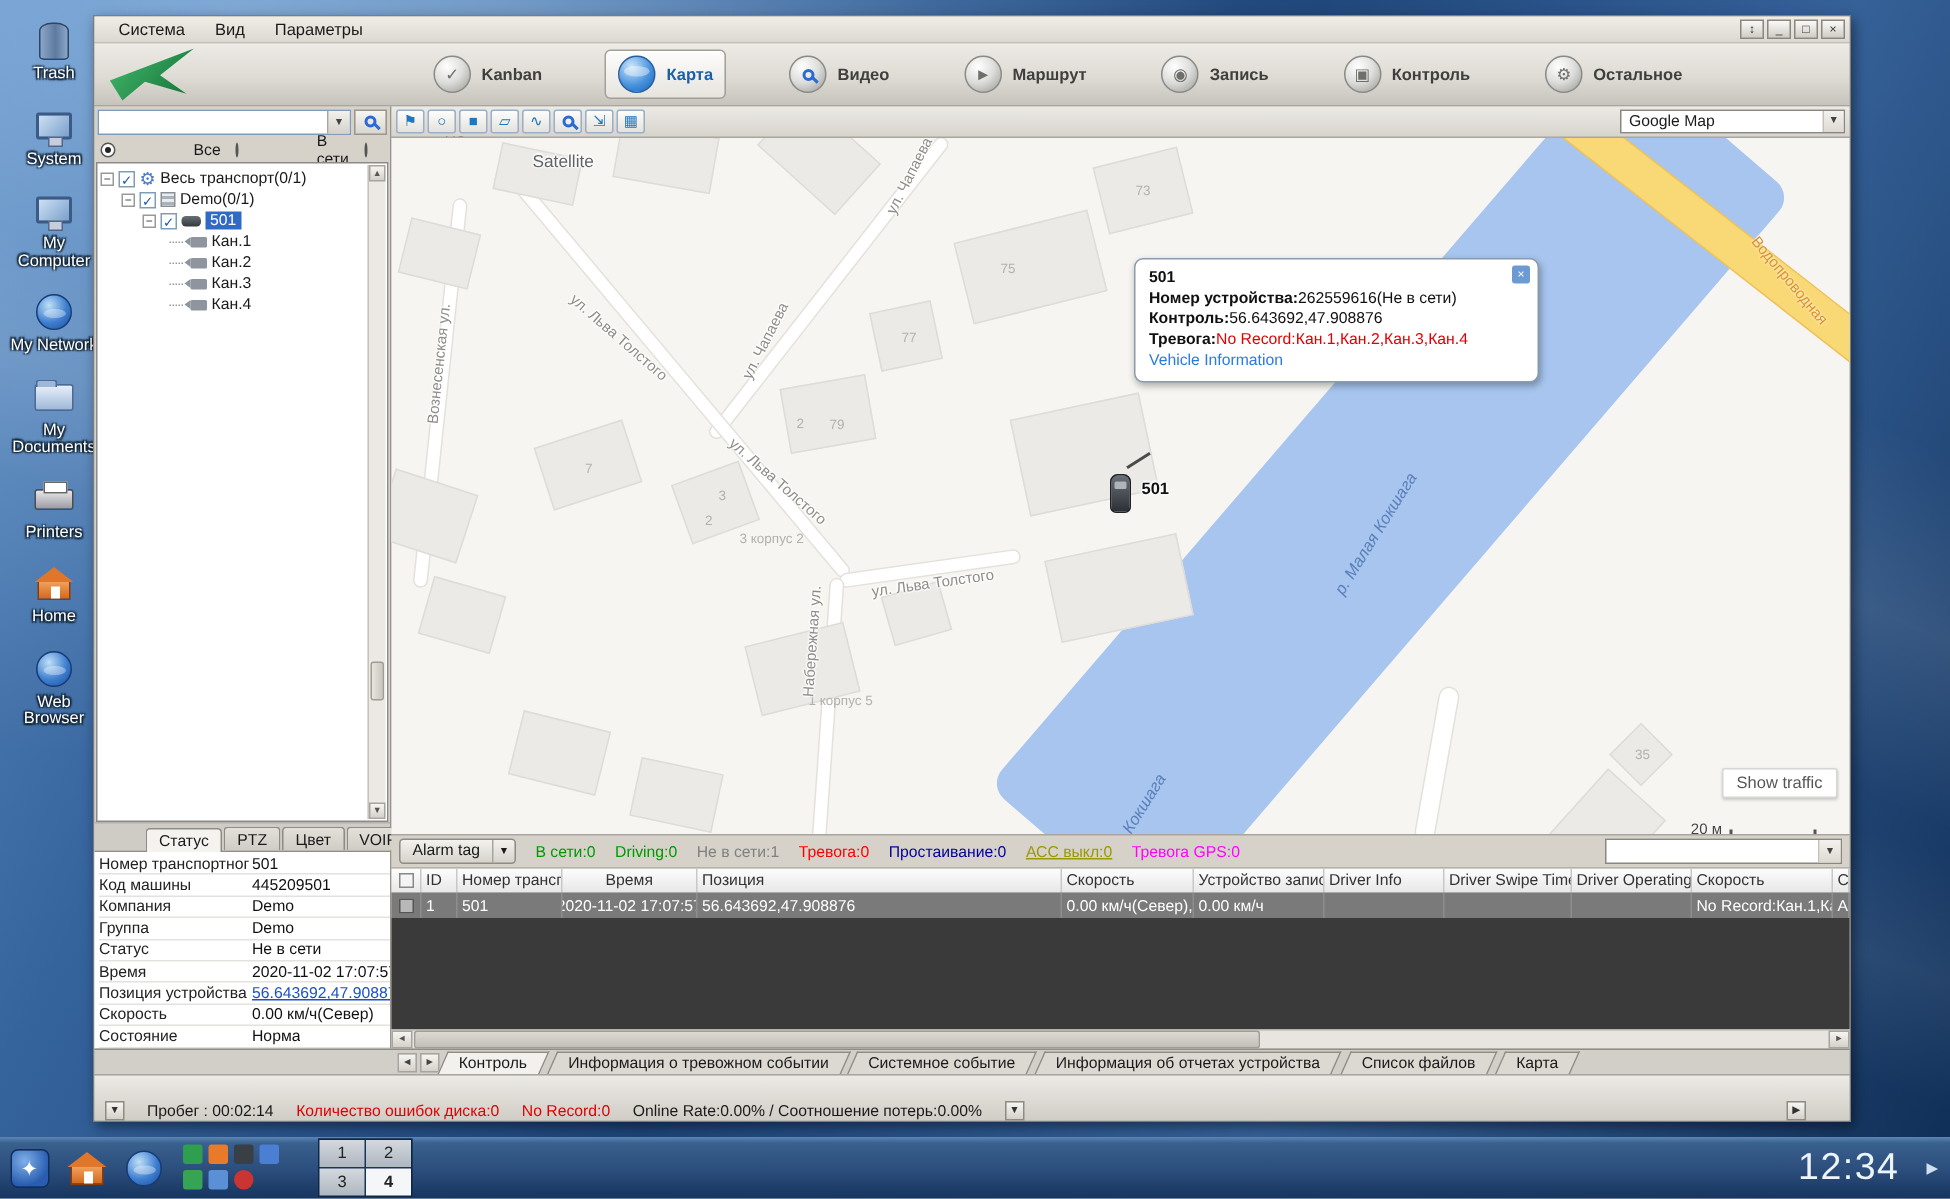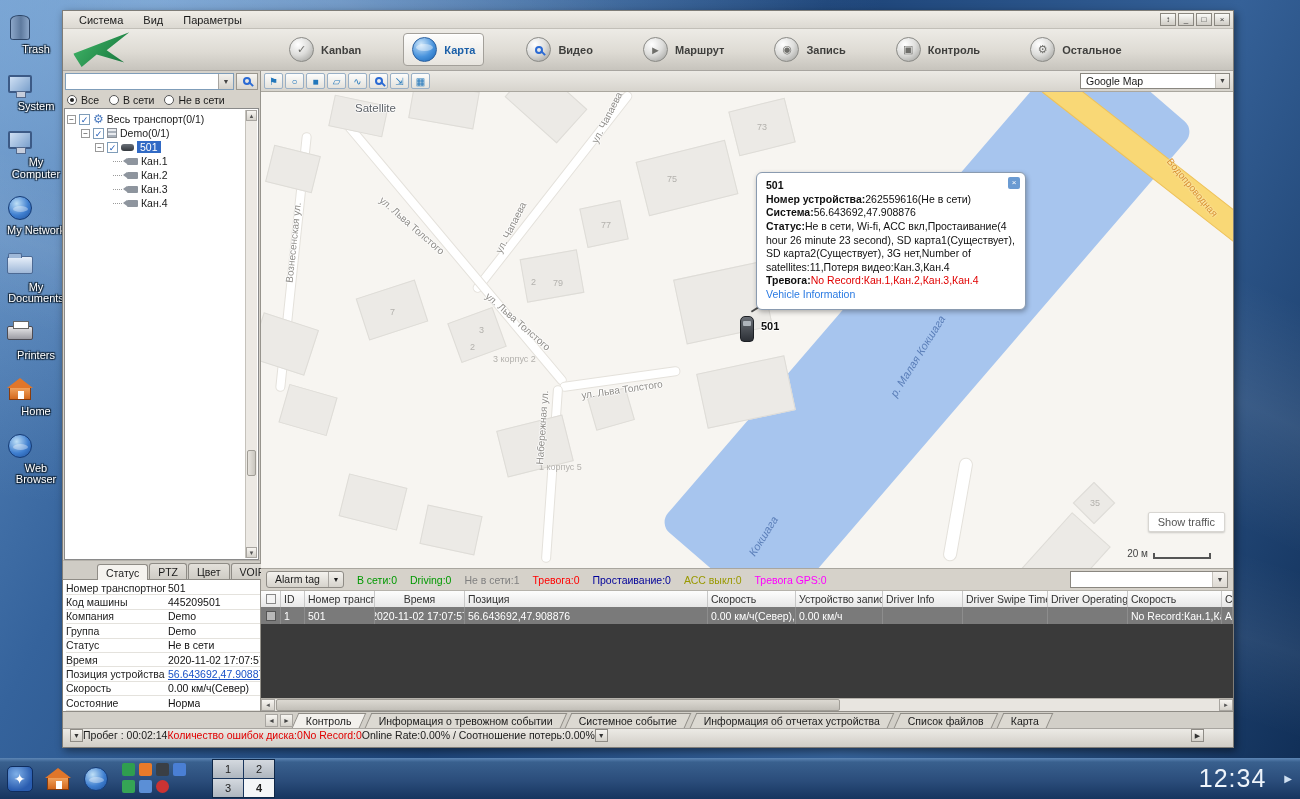--- a/index.html
+++ b/index.html
@@ -12,21 +12,21 @@
       linear-gradient(118deg, #5e8cc0 0%, #35639c 22%, #1d4478 48%, #356198 72%, #0f2d55 100%);
   }
   .beam { position:absolute; pointer-events:none; }
   .beam1 { left:-120px; top:60px; width:1700px; height:230px; transform:rotate(24deg);
     background:linear-gradient(rgba(255,255,255,0) 0%, rgba(255,255,255,.10) 50%, rgba(255,255,255,0) 100%); }
   .beam2 { left:-200px; top:380px; width:1800px; height:160px; transform:rotate(18deg);
     background:linear-gradient(rgba(255,255,255,0) 0%, rgba(255,255,255,.07) 50%, rgba(255,255,255,0) 100%); }
 
   
   .desk-icons { position:absolute; left:4px; top:12px; width:64px; display:flex; flex-direction:column; }
-  .dicon { width:64px; margin-bottom:13px; display:flex; flex-direction:column; cursor:default; }
+  .dicon { width:64px; margin-bottom:13px; display:flex; flex-direction:column; align-items:center; cursor:default; }
   .dicon .glyph { width:32px; height:30px; position:relative; display:flex; align-items:center; justify-content:center; }
   .dicon .lbl { margin-top:2px; font-size:11px; color:#fff; text-align:center; line-height:1.05;
     text-shadow:1px 1px 1px #123, -1px 1px 1px #123, 1px -1px 1px #123, -1px -1px 1px #123; }
   .i-trash { width:20px; height:25px; border-radius:45% 45% 20% 20% / 22% 22% 10% 10%;
     background:linear-gradient(90deg,#8ba6c8,#5e7a9e 55%,#8ba6c8); border:1px solid #2d4668; }
   .i-monitor { width:24px; height:18px; border:2px solid #3c5a86; background:linear-gradient(135deg,#cfe0f4,#7aa0cc); border-radius:2px; position:relative; }
   .i-monitor::after { content:""; position:absolute; left:6px; bottom:-7px; width:8px; height:5px; background:#c6cedd; border:1px solid #51688c; }
   .i-globe { width:24px; height:24px; border-radius:50%; background:radial-gradient(circle at 35% 30%, #bfe0f7, #3f7fd0 55%, #1c4f9a); border:1px solid #163c77; position:relative; }
   .i-globe::after { content:""; position:absolute; left:4px; top:9px; width:15px; height:6px; background:rgba(255,255,255,.35); border-radius:50%; }
   .i-folder { width:26px; height:18px; background:linear-gradient(#e8f0fa,#9fb8d8); border:1px solid #4d6a94; border-radius:2px; position:relative; }
@@ -79,21 +79,21 @@
   
   .lpanel { width:198px; border-right:1px solid #97948d; display:flex; flex-direction:column; background:#d6d2ca; }
   .search-row { height:20px; display:flex; align-items:center; padding:1px 2px; gap:2px; }
   .combo { flex:1; height:17px; background:#fff; border:1px solid #7f9db9; display:flex; align-items:center; }
   .combo input { flex:1; border:none; outline:none; height:13px; font-size:10px; min-width:0; background:transparent; }
   .combo .arrow { width:15px; height:15px; background:linear-gradient(#f4f2ee,#d4d1ca); border-left:1px solid #a8a5a0; font-size:7px; text-align:center; line-height:15px; color:#444; }
   .magbtn { width:22px; height:17px; background:linear-gradient(#f7f5f1,#d9d6cf); border:1px solid #9a978f; display:flex; align-items:center; justify-content:center; }
   .mag { width:8px; height:8px; border:2px solid #2a6ad4; border-radius:50%; position:relative; }
   .mag::after { content:""; position:absolute; width:6px; height:2px; background:#2a6ad4; transform:rotate(45deg); right:-5px; bottom:-2px; }
   .radio-row { height:17px; display:flex; align-items:center; gap:4px; padding-left:4px; font-size:10.5px; }
-  .radio-row label { margin-right:6px; }
+  .radio-row label { margin-right:6px;margin-left:48px; }
   .radio { width:10px; height:10px; border-radius:50%; border:1px solid #555; background:#fff; display:inline-block; }
   .radio.sel::after { content:""; display:block; width:4px; height:4px; border-radius:50%; background:#222; margin:2px; }
 
   .tree { flex:1; background:#fff; border:1px solid #8a8a8a; margin:0 1px; position:relative; padding:3px 2px; overflow:hidden; font-size:10.5px; }
   .trow { height:14px; display:flex; align-items:center; gap:3px; white-space:nowrap; }
   .exp { width:9px; height:9px; border:1px solid #999; background:#fff; color:#333; font-size:8px; line-height:7px; text-align:center; flex:none; }
   .cbx { width:11px; height:11px; background:#fff; border:1px solid #7f9db9; color:#1e5bb8; font-size:9px; line-height:10px; text-align:center; flex:none; }
   .gear { color:#4a7abf; font-size:12px; line-height:12px; }
   .grpicon { width:10px; height:10px; border:1px solid #8a8f96; background:repeating-linear-gradient(#e8ebef 0 2px,#aab2bc 2px 4px); flex:none; }
   .caricon { width:13px; height:7px; background:linear-gradient(#6a7078,#34383e); border-radius:3px; flex:none; }
@@ -169,21 +169,21 @@
   .hs-btn { width:14px; background:linear-gradient(#f7f5f1,#d4d1ca); border:1px solid #a8a5a0; font-size:6px; line-height:11px; text-align:center; color:#555; flex:none; }
   .hs-thumb { width:58%; background:linear-gradient(#dcd9d2,#c2bfb8); border:1px solid #a09d96; border-radius:2px; margin:0 1px; }
   .hs-track { flex:1; }
 
   .bottom-tabs { height:17px; background:#d2cfc8; border-top:1px solid #8f8c86; display:flex; align-items:center; padding-left:202px; font-size:10.5px; }
   .ta-btn { width:13px; height:13px; background:linear-gradient(#f7f5f1,#d4d1ca); border:1px solid #a8a5a0; font-size:7px; line-height:11px; text-align:center; color:#444; margin-right:2px; }
   .btab { transform:skewX(-24deg); background:#dcd9d2; border:1px solid #8f8c86; border-bottom:none; padding:0 10px; height:15px; margin-right:5px; display:flex; align-items:center; }
   .btab > span { transform:skewX(24deg); white-space:nowrap; }
   .btab.active { background:#f3f1ed; }
 
-  .statusbar { height:19px; background:linear-gradient(#eceae5,#d0cdc6); border-top:1px solid #a8a5a0; display:flex; align-items:flex-start; padding:0 7px; font-size:10.5px; }
+  .statusbar { height:31px; background:linear-gradient(#eceae5,#d0cdc6); border-top:1px solid #a8a5a0; display:flex; align-items:flex-end; gap:15px; padding:0 7px; font-size:10.5px; }
   .sb-box { width:13px; height:13px; background:linear-gradient(#f7f5f1,#d4d1ca); border:1px solid #8f8c86; font-size:7px; line-height:11px; text-align:center; color:#333; flex:none; }
   .sb-right { margin-left:auto; margin-right:22px; }
 </style>
 </head>
 <body>
 
 <div class="beam beam1"></div>
 <div class="beam beam2"></div>
 
 <div class="desk-icons">
@@ -475,22 +475,21 @@
         <span class="layerlbl" style="left:16px; color:#202124; font-weight:bold;"></span>
         <span class="layerlbl" style="left:94px; color:#5f6368;">Satellite</span>
 
         <div class="leader" style="left:489px; top:214px;"></div>
         <div class="mapcar" style="left:479px; top:224px;"></div>
         <span class="mlabel" style="left:500px; top:228px;">501</span>
         <div class="popup" style="left:495px; top:80px;">
           <span class="close">×</span>
           <div><b>501</b></div>
           <div><b>Номер устройства:</b><span>262559616(Не в сети)</span></div>
-          <div><b>Система:</b><span>56.643692,47.908876</span></div>
-          <div><b>Статус:</b><span>Не в сети, Wi-fi, ACC вкл,Простаивание(4 hour 26 minute 23 second), SD карта1(Существует), SD карта2(Существует), 3G нет,Number of satellites:11,Потеря видео:Кан.3,Кан.4</span></div>
+          <div><b>Контроль:</b><span>56.643692,47.908876</span></div>
           <div><b>Тревога:</b><span class="alarm" style="color: rgb(224, 0, 0);">No Record:Кан.1,Кан.2,Кан.3,Кан.4</span></div>
           <div><span class="vlink">Vehicle Information</span></div>
         </div>
 
         <div class="traffic-btn">Show traffic</div>
         <div class="scalebox">
           <span>20 м</span>
           <span class="scalebar"></span>
         </div>
       </div>
@@ -498,21 +497,21 @@
       <div class="alarm-row">
         <div class="alarmbtn">
           <span class="t">Alarm tag</span>
           <span class="a">▼</span>
         </div>
         <span style="color: rgb(0, 153, 0);">В сети:0</span>
         <span style="color: rgb(0, 153, 0);">Driving:0</span>
         <span style="color: rgb(128, 128, 128);">Не в сети:1</span>
         <span style="color: rgb(255, 0, 0);">Тревога:0</span>
         <span style="color: rgb(0, 0, 153);">Простаивание:0</span>
-        <span style="color: rgb(153, 153, 0);">АСС выкл:0</span>
+        <span style="color: rgb(153, 153, 0); text-decoration: underline;">АСС выкл:0</span>
         <span style="color: rgb(255, 0, 255);">Тревога GPS:0</span>
         <div class="alarm-combo">
           <span class="arrow">▼</span>
         </div>
       </div>
 
       <div class="tbl">
         <div class="thead">
           <div class="c0">
               <span class="hcbx"></span>

